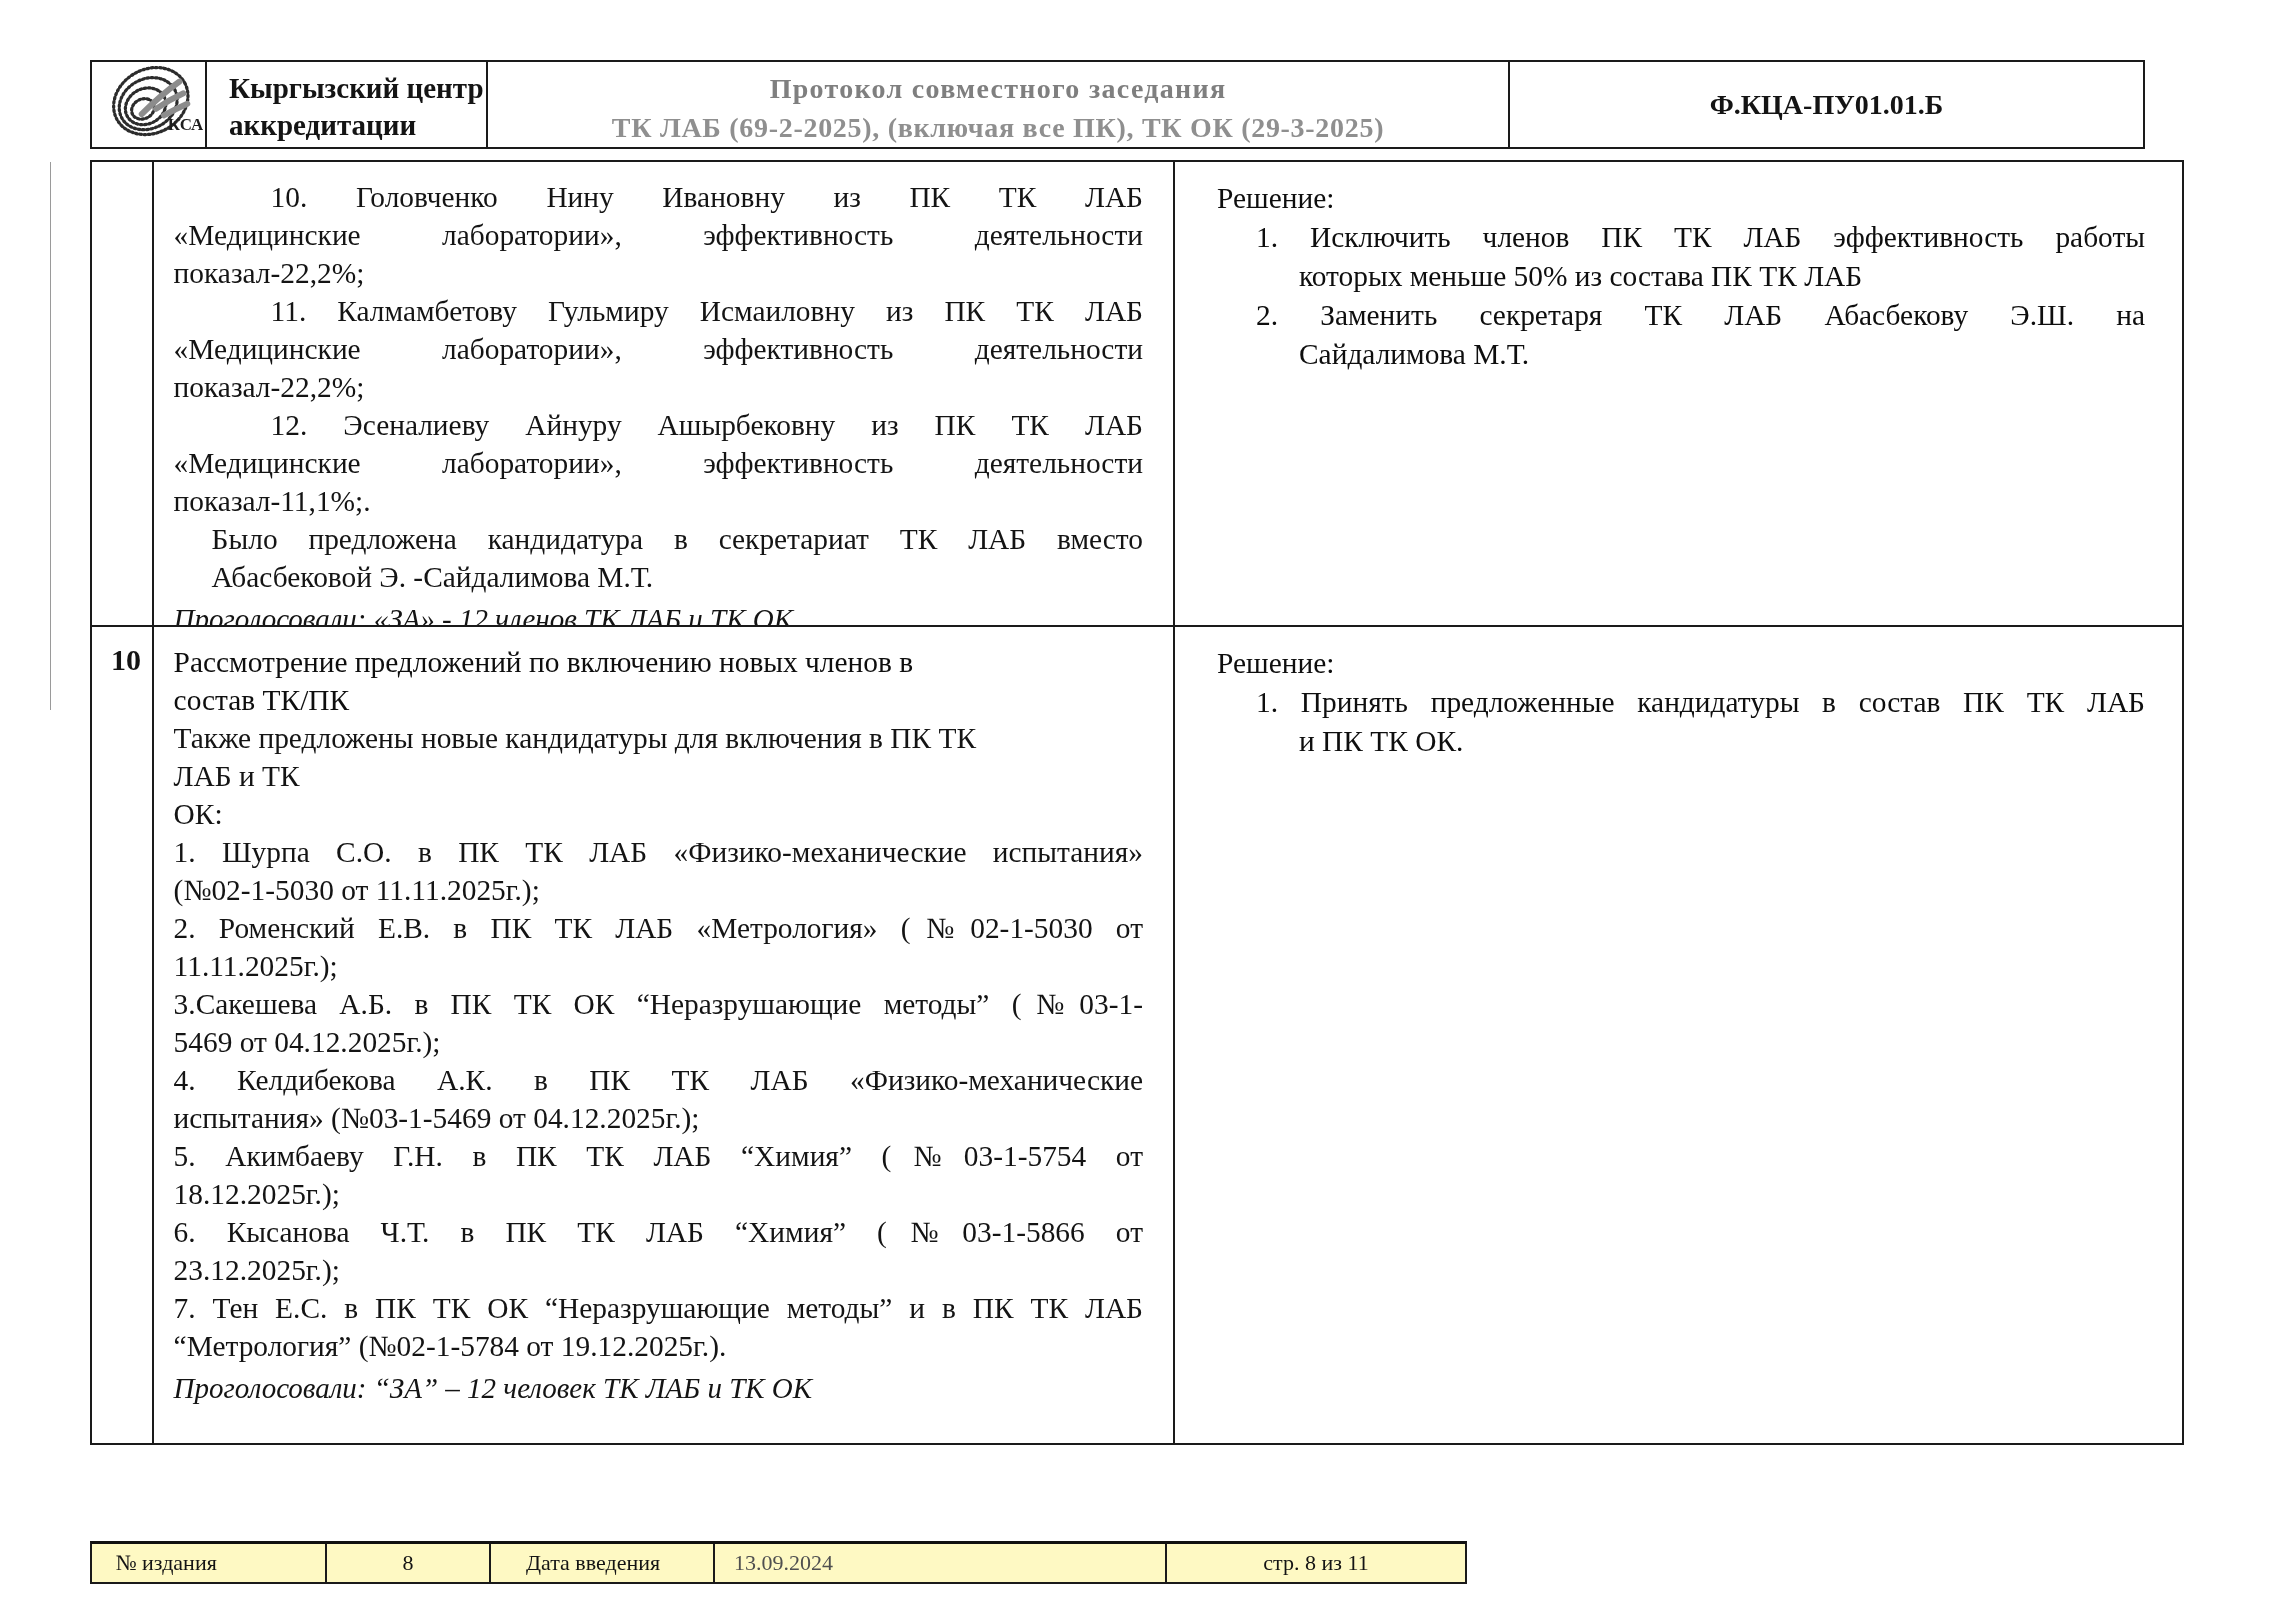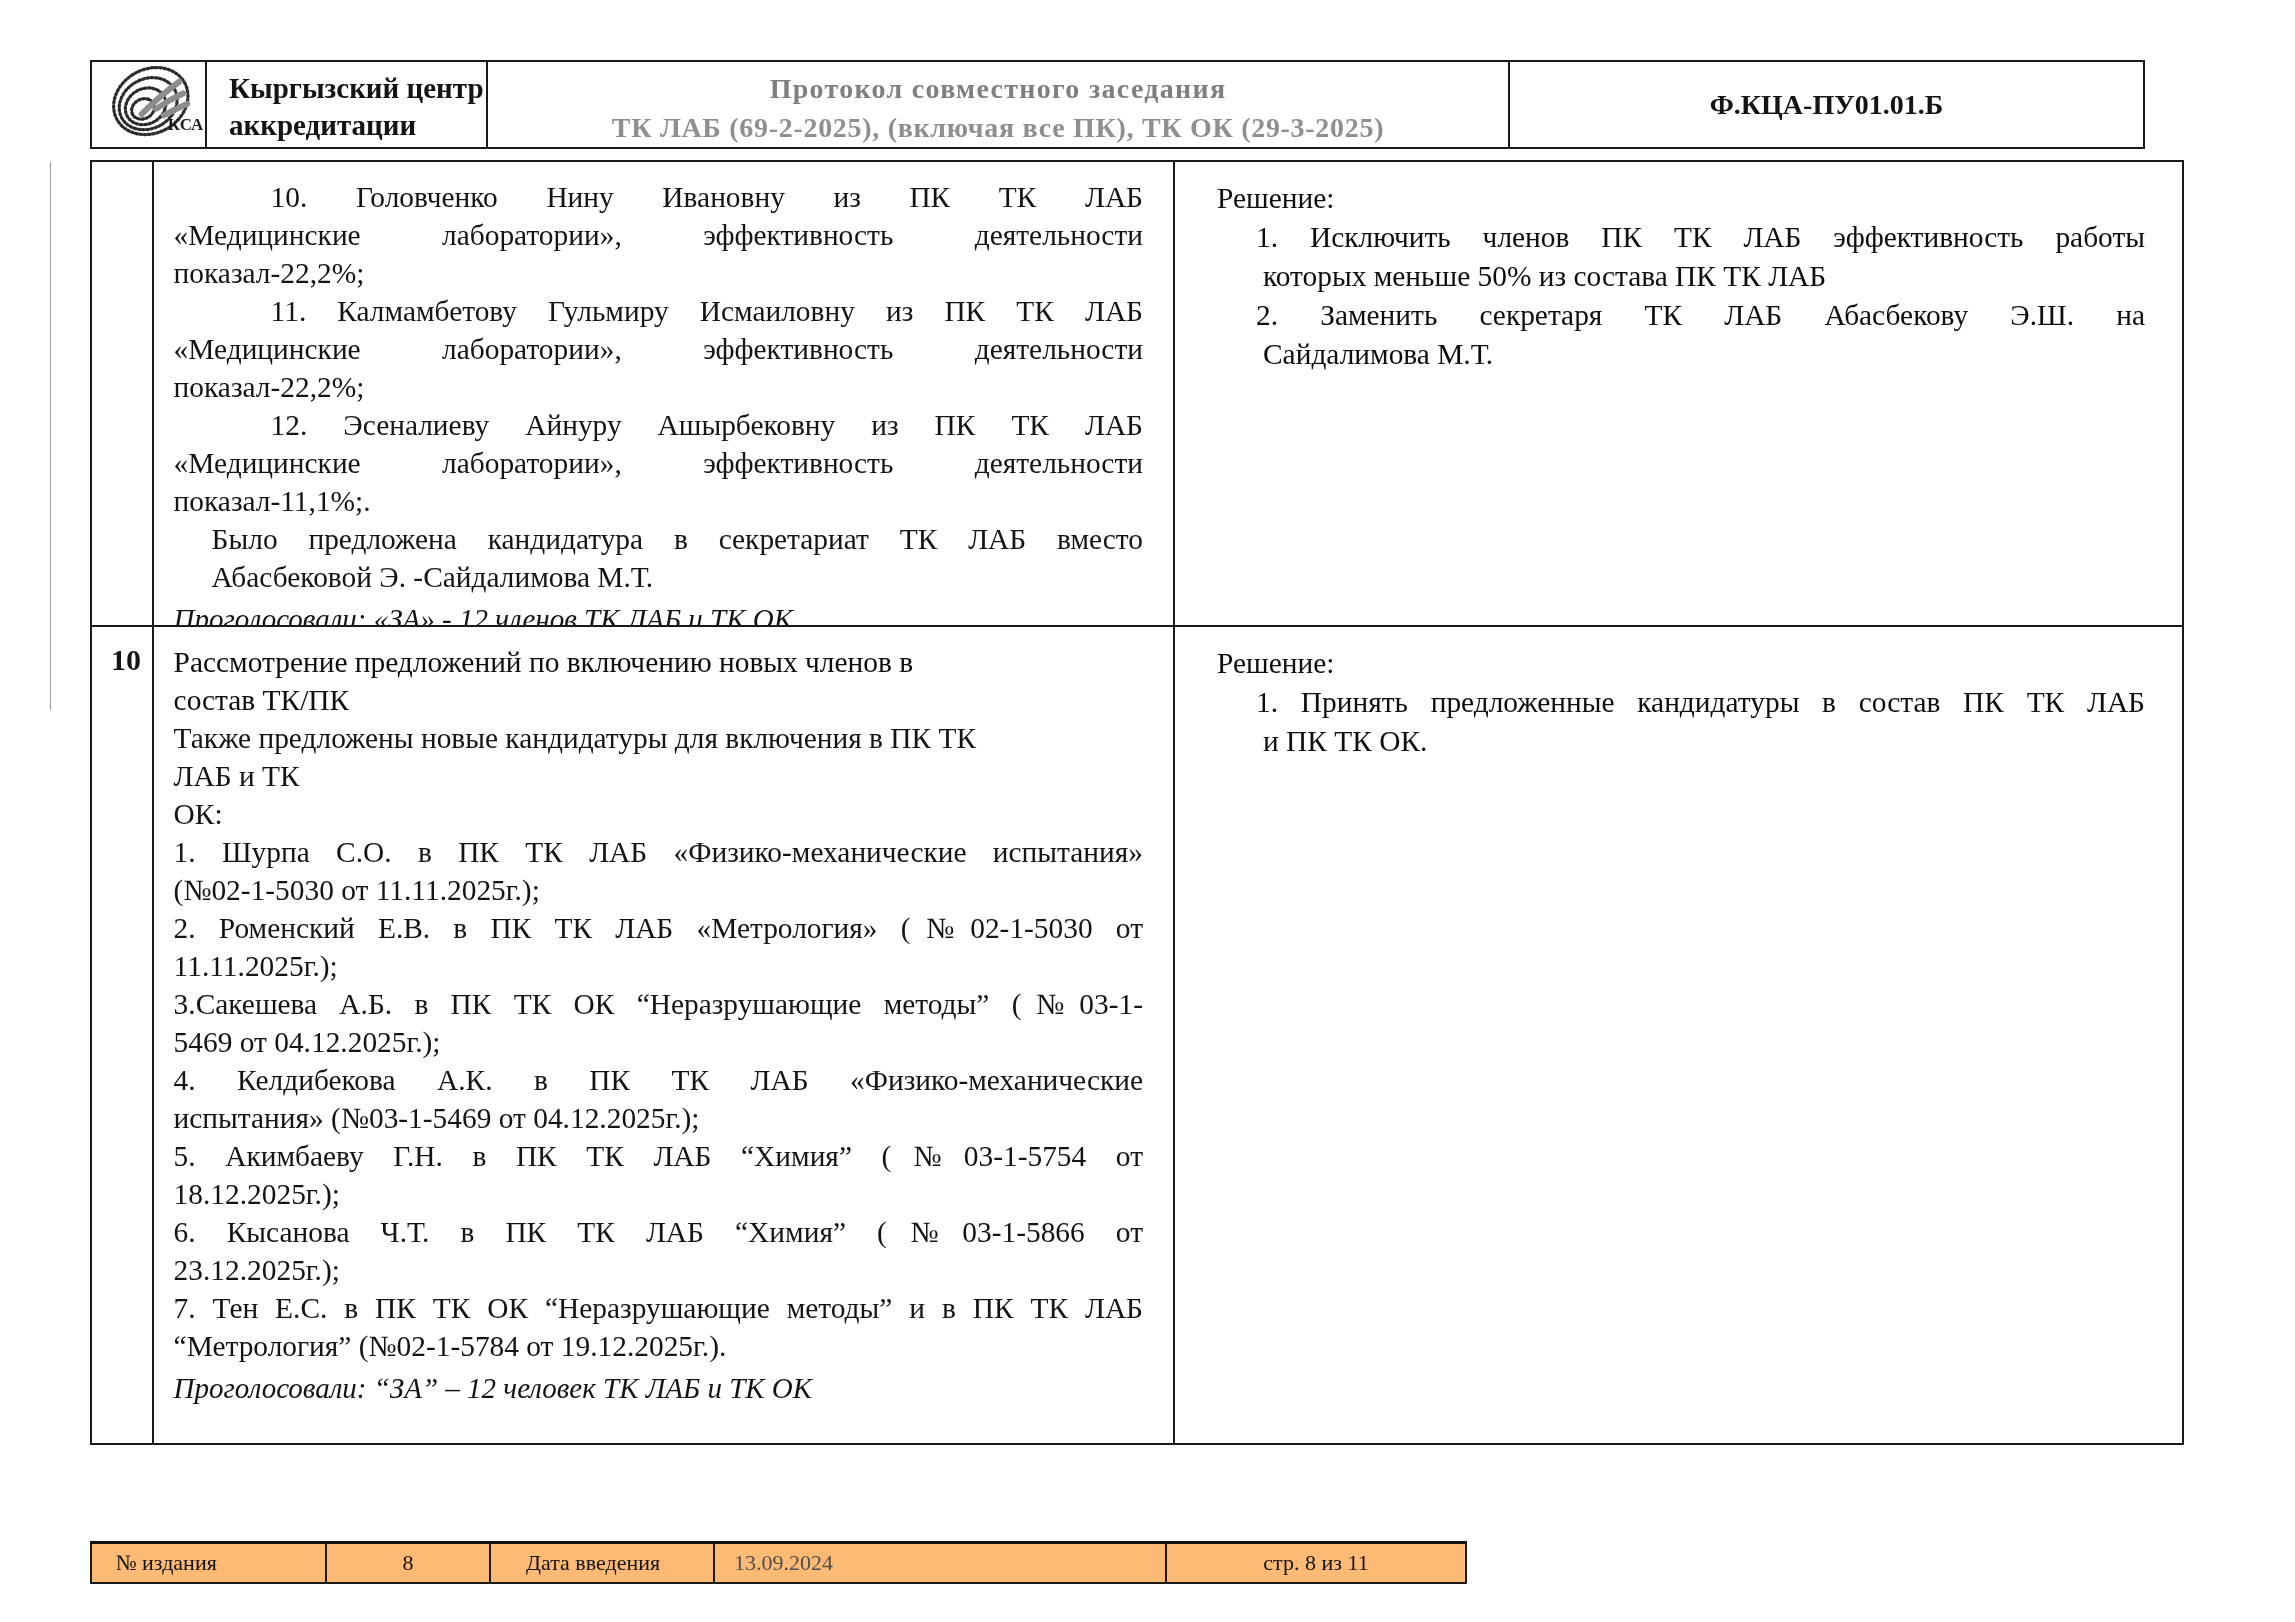--- a/index.html
+++ b/index.html
@@ -91,34 +91,34 @@
     font-size: 29.4px;
     line-height: 38px;
     white-space: normal;
   }
   .j { text-align: justify; text-align-last: justify; }
   .ind1 { text-indent: 97px; }
   .ind2 { text-indent: 38px; }
   .b { font-weight: normal; color: #0e0e0e; }
   .it { font-style: italic; font-size: 29px; padding-top: 3.9px; }
   .dn { margin-left: 39px; }
-  .dc { margin-left: 46px; }
+  .dc { margin-left: 82px; }
   .dec-ln { line-height: 39px; }
 
   
   .footer-table {
     position: absolute;
     left: 90px; top: 1541px;
     width: 1377px; height: 43px;
     border: 2px solid #1a1a1a;
     border-top: 3.9px solid #111;
     box-sizing: border-box;
     display: flex;
     font-size: 22px;
-    background: #fdba74;
+    background: #fef9c3;
   }
   .f-cell {
     box-sizing: border-box;
     display: flex; align-items: center;
     height: 100%;
   }
   .f-1 { width: 233px; padding-left: 23.6px; }
   .f-2 { width: 164px; border-left: 2px solid #1a1a1a; justify-content: center; }
   .f-3 { width: 224px; border-left: 2px solid #1a1a1a; padding-left: 35px; }
   .f-4 { width: 452px; border-left: 2px solid #1a1a1a; padding-left: 19px; color: #4f4f4f; }

